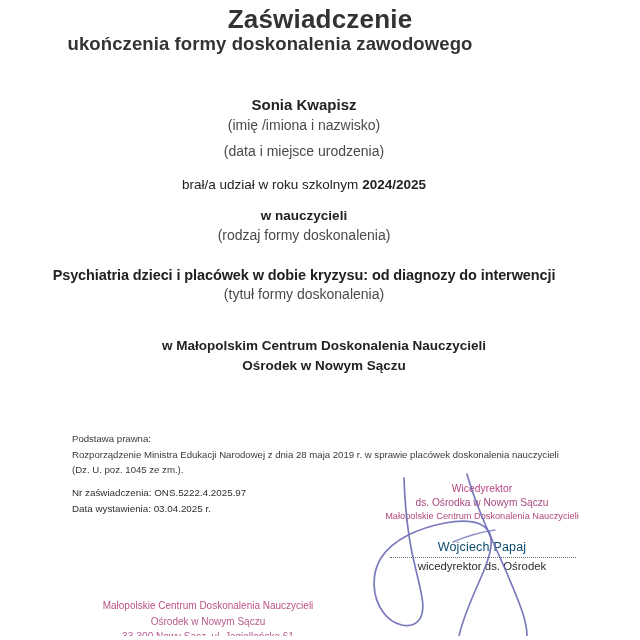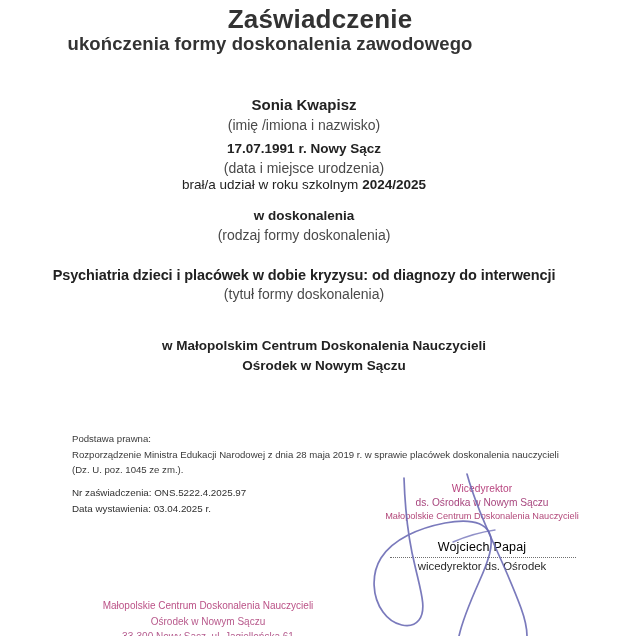--- a/index.html
+++ b/index.html
@@ -150,21 +150,21 @@
     font-size: 9.2px;
     color: #b34a7b;
   }
   .sig-name {
     position: absolute;
     left: 0;
     top: 58px;
     width: 240px;
     text-align: center;
     font-size: 12.5px;
-    color: #000000;
+    color: #0c4a6e;
     letter-spacing: 0.2px;
   }
   .sig-dots {
     position: absolute;
     left: 28px;
     top: 75px;
     width: 186px;
     border-top: 1.4px dotted #6f6f6f;
   }
   .sig-role {
@@ -215,30 +215,29 @@
 
   <div class="title-main">Zaświadczenie</div>
   <div class="title-sub">ukończenia formy doskonalenia zawodowego</div>
 
   <div class="field f-name">
     <div class="value">Sonia Kwapisz</div>
     <div class="caption">(imię /imiona i nazwisko)</div>
   </div>
 
   <div class="field f-birth">
-    <div class="value small">17.07.1991 r. Nowy Sącz</div>
     <div class="caption">(data i miejsce urodzenia)</div>
   </div>
 
   <div class="field f-year">
     <div class="value regular"><span>brał/a udział w roku szkolnym </span><b>2024/2025</b></div>
   </div>
 
   <div class="field f-kind">
-    <div class="value small">w doskonalenia</div>
+    <div class="value small">w nauczycieli</div>
     <div class="caption">(rodzaj formy doskonalenia)</div>
   </div>
 
   <div class="field f-titleform">
     <div class="value">Psychiatria dzieci i placówek w dobie kryzysu: od diagnozy do interwencji</div>
     <div class="caption">(tytuł formy doskonalenia)</div>
   </div>
 
   <div class="field f-place">
     <div class="value">w Małopolskim Centrum Doskonalenia Nauczycieli</div>

